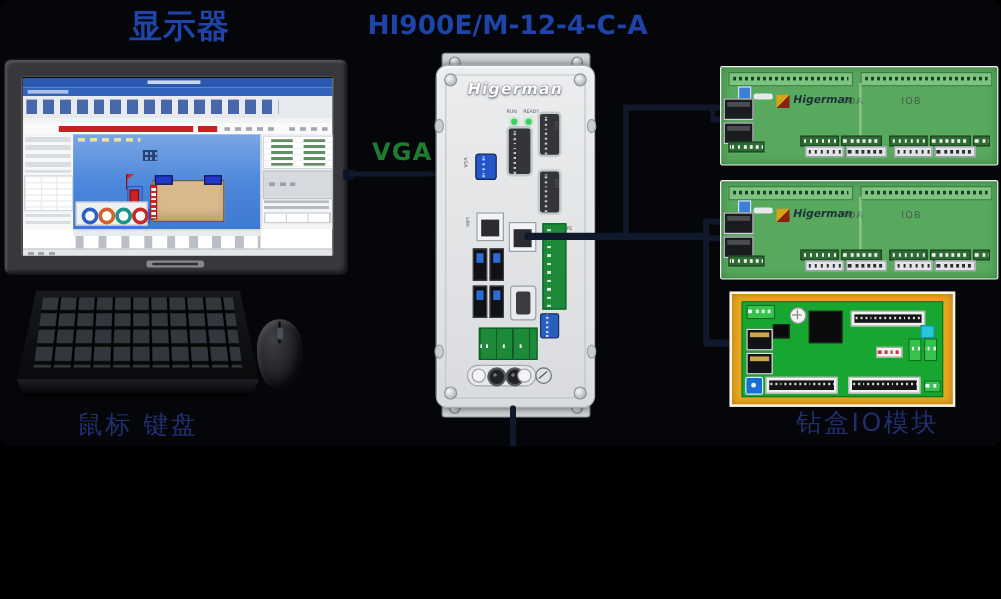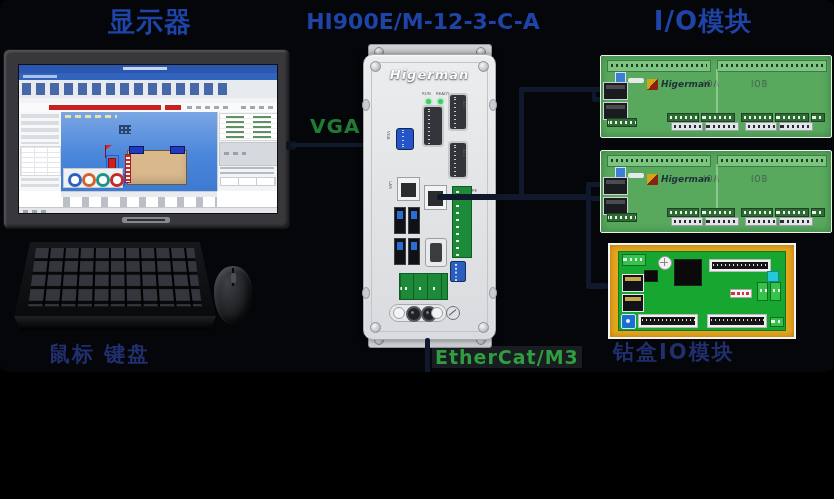--- a/index.html
+++ b/index.html
@@ -1,20 +1,20 @@
 <!DOCTYPE html>
 <html><head>
 <meta charset="utf-8">
 <style>
   html,body{margin:0;padding:0;background:#000;}
   .canvas{position:relative;width:834px;height:372px;background:#05060a;overflow:hidden;
     font-family:"DejaVu Sans","Liberation Sans",sans-serif;border-radius:8px;}
   
   .title{position:absolute;font-weight:900;color:var(--title-blue,#1e44a8);text-align:center;letter-spacing:1px;}
-  .navylbl{position:absolute;font-weight:700;color:var(--label-navy,#21306e);letter-spacing:2px;}
+  .navylbl{position:absolute;font-weight:400;color:var(--label-navy,#21306e);text-align:center;letter-spacing:2px;}
   .greenlbl{position:absolute;font-weight:900;letter-spacing:1px;}
   
   .monitor{position:absolute;left:3px;top:49px;width:285px;height:178px;background:#38383c;border-radius:6px;
     border:1px solid #151517;box-shadow:inset 2px 2px 2px rgba(255,255,255,.14), inset -2px -2px 3px rgba(0,0,0,.55);}
   .screen{position:absolute;left:14px;top:14px;width:258px;height:148px;background:#fff;border:1px solid #0e0e10;overflow:hidden;}
   .sc-title{position:absolute;left:0;top:0;width:100%;height:8px;background:#2a57b0;}
   .sc-title i{position:absolute;left:104px;top:2px;width:44px;height:3px;background:rgba(255,255,255,.75);}
   .sc-menu{position:absolute;left:0;top:8px;width:100%;height:7px;background:#3263bd;}
   .sc-menu i{position:absolute;left:4px;top:2px;width:34px;height:3px;background:rgba(255,255,255,.6);}
   .sc-tool{position:absolute;left:0;top:15px;width:100%;height:18px;background:#e7ebf0;border-bottom:1px solid #c9cdd2;}
@@ -197,22 +197,21 @@
     background:linear-gradient(180deg,#4a4d52,#17181a 70%);box-shadow:inset 0 2px 3px rgba(255,255,255,.25),0 0 3px #000;}
   .sv-motor::before{content:"";position:absolute;left:-7px;top:13px;width:7px;height:5px;background:#95989e;}
   .sv-motor::after{content:"";position:absolute;right:2px;top:4px;width:9px;height:24px;background:#5c5f66;border-radius:2px;}
 </style>
 </head>
 <body>
 
 <div class="canvas" style="--title-blue: #1e44a8; --label-navy: #212f6e; --vga-green: #1e7d32; --ethercat-green: #2f9e41; --splink-green: #8ce065;">
 
   <div class="title" style="left:60px;top:4px;width:180px;font-size:27px;">显示器</div>
-  <div class="title" style="left:305px;top:9px;width:236px;font-size:22px;letter-spacing:0;">HI900E/M-12-3-C-A</div>
-  <div class="title" style="left:613px;top:4px;width:180px;font-size:26px;">I/O模块</div>
+  <div class="title" style="left:305px;top:9px;width:236px;font-size:22px;letter-spacing:0;">HI900E/M-12-4-C-A</div>
 
   <div class="monitor">
     <div class="screen">
       <div class="sc-title">
           <i></i>
         </div>
       <div class="sc-menu">
           <i></i>
         </div>
       <div class="sc-tool">
@@ -468,24 +467,23 @@
         <i></i>
       </div>
     <div class="dr-hdr" style="left:28px;top:69px;width:58px;height:12px;">
         <i></i>
       </div>
     <div class="dr-hdr" style="left:97px;top:69px;width:58px;height:12px;">
         <i></i>
       </div>
     <div class="dr-term" style="left:160px;top:72px;width:12px;height:8px;"></div>
   </div>
-  <div class="navylbl" style="left:613px;top:338px;width:160px;font-size:21px;">钻盒IO模块</div>
+  <div class="navylbl" style="left:643px;top:338px;width:160px;font-size:21px;">钻盒IO模块</div>
 
   <div class="cable" style="left:425px;top:338px;width:5px;height:43px;"></div>
-  <div class="greenlbl" style="left:432px;top:346px;font-size:19px;color:var(--ethercat-green,#2f9e41);background:rgba(130,140,150,.16);padding:0 3px;">EtherCat/M3</div>
   <div class="bus"></div>
 
   <div class="drivebox servoset" style="left:12px;width:272px;">
     <div class="servo-row">
     <div class="servo">
       <div class="sv-drive"></div>
       <div class="sv-motor"></div>
     </div>
 
     <div class="servo">

